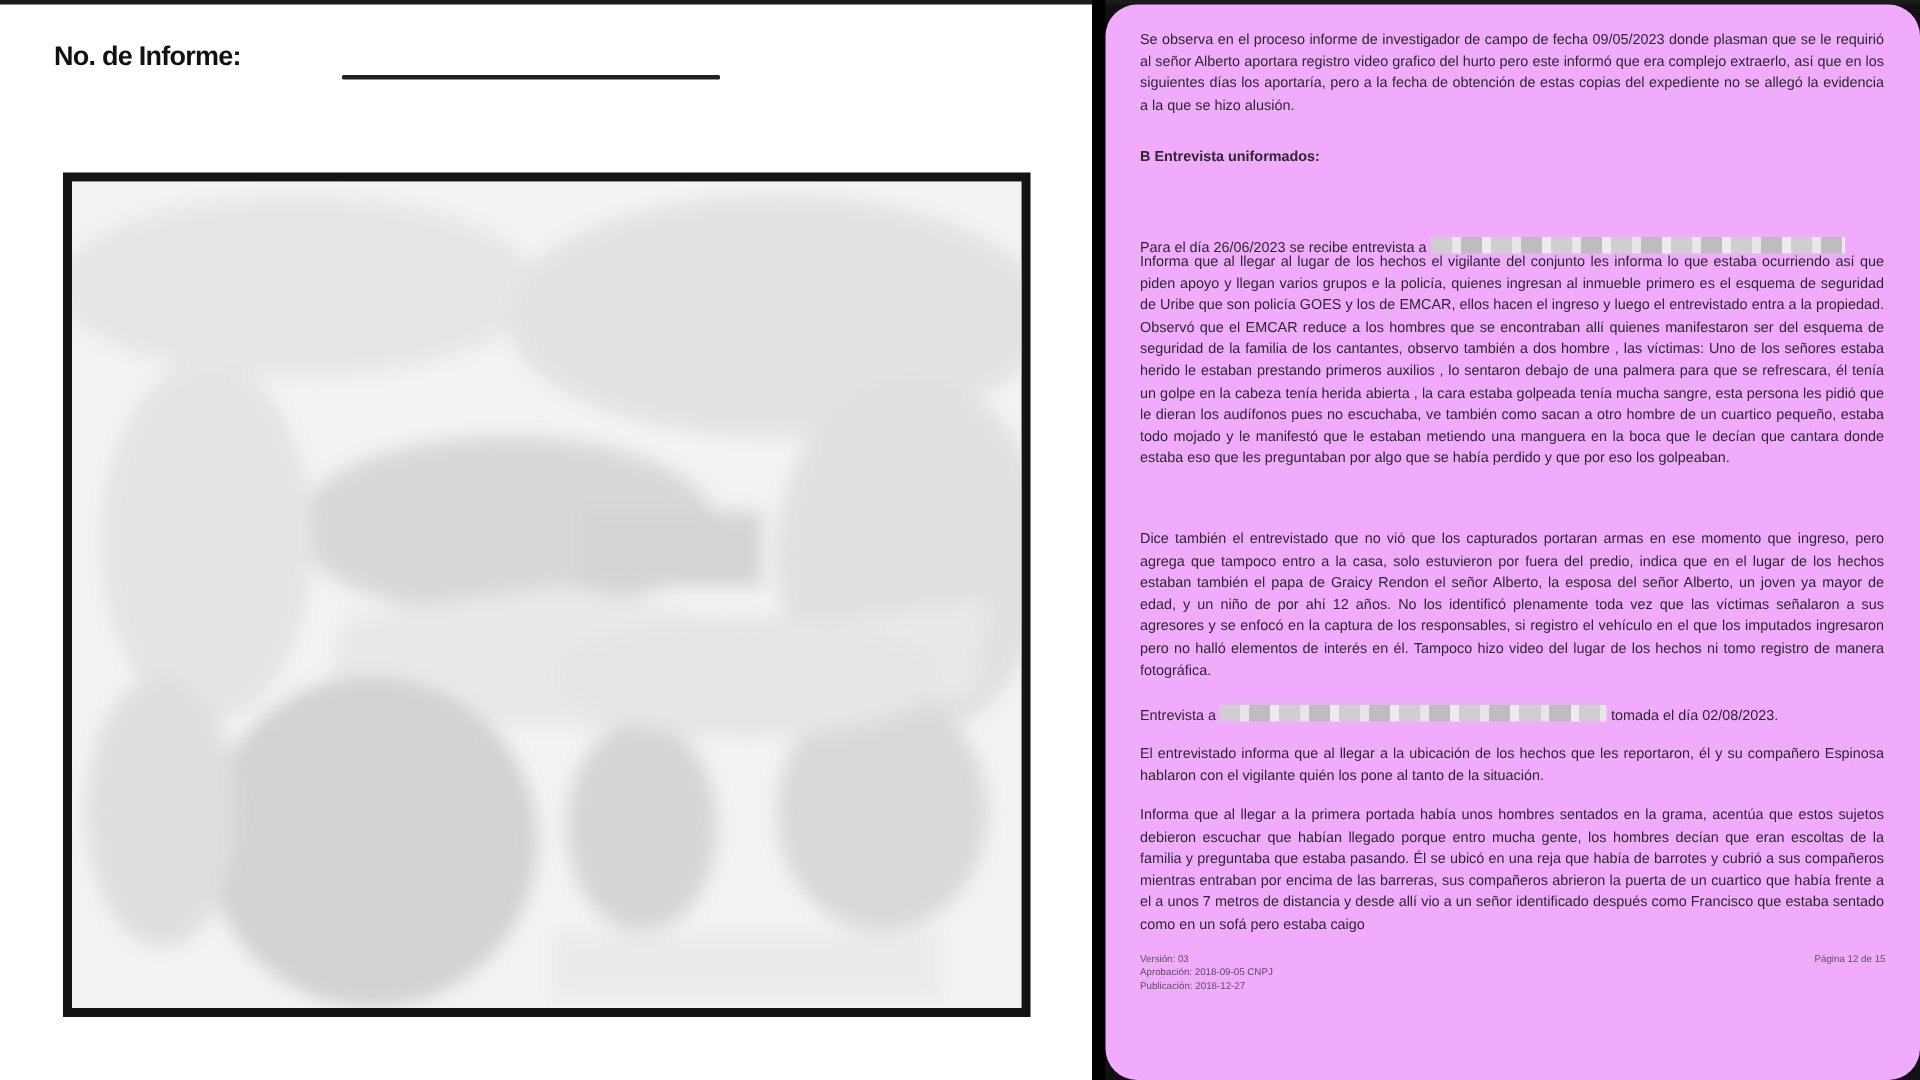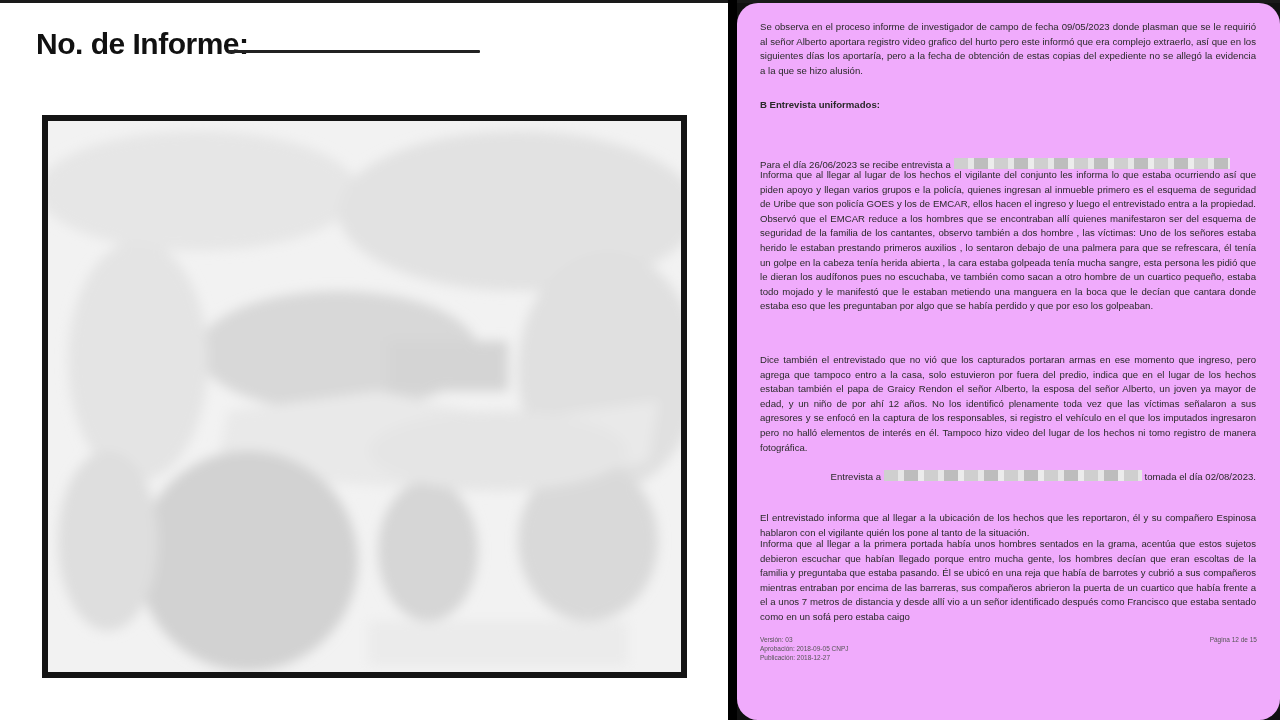--- a/index.html
+++ b/index.html
@@ -8,21 +8,21 @@
   .topbar { position: absolute; left: 0; top: 0; width: 1280px; height: 3px; background: #1a1a1a; }
   .page-left {
     position: absolute; left: 0; top: 3px; width: 728px; height: 717px; background: #ffffff;
   }
   .separator { position: absolute; left: 728px; top: 0; width: 9px; height: 720px; background: #000; }
   .page-right {
     position: absolute; left: 737px; top: 3px; width: 543px; height: 717px; background: #f0abfc; border-radius: 21px;
   }
   .report-no {
     position: absolute; left: 36px; top: 24px;
-    font-family: "Liberation Sans", sans-serif; font-weight: bold; font-size: 30px;
+    font-family: "Liberation Sans", sans-serif; font-weight: bold; font-size: 18px;
     color: #111; letter-spacing: -0.5px; filter: blur(0.4px);
   }
   .report-line {
     position: absolute; left: 228px; top: 47px; width: 252px; height: 3px; background: #222; border-radius: 1px;
   }
   .photo-frame {
     position: absolute; left: 42px; top: 112px; width: 645px; height: 563px;
     border: 6px solid #141414; background: #f0f0f0; overflow: hidden;
   }
   .photo-frame svg { width: 100%; height: 100%; display: block; }
@@ -81,26 +81,26 @@
 <div class="page-right">
   <div class="doc-text">
     <p class="para" style="top:17px;">Se observa en el proceso informe de investigador de campo de fecha 09/05/2023 donde plasman que se le requirió al señor Alberto aportara registro video grafico del hurto pero este informó que era complejo extraerlo, así que en los siguientes días los aportaría, pero a la fecha de obtención de estas copias del expediente no se allegó la evidencia a la que se hizo alusión.</p>
     <p class="para" style="top:95px;font-weight:bold;">B Entrevista uniformados:</p>
     <div class="para" style="top:121px; text-align:justify;margin-top:34px;">
       <span>Para el día 26/06/2023 se recibe entrevista a</span>
       <span class="redact" style="width:276px;"></span><br>
     </div>
     <p class="para" style="top:165px;">Informa que al llegar al lugar de los hechos el vigilante del conjunto les informa lo que estaba ocurriendo así que piden apoyo y llegan varios grupos e la policía, quienes ingresan al inmueble primero es el esquema de seguridad de Uribe que son policía GOES y los de EMCAR, ellos hacen el ingreso y luego el entrevistado entra a la propiedad. Observó que el EMCAR reduce a los hombres que se encontraban allí quienes manifestaron ser del esquema de seguridad de la familia de los cantantes, observo también a dos hombre , las víctimas: Uno de los señores estaba herido le estaban prestando primeros auxilios , lo sentaron debajo de una palmera para que se refrescara, él tenía un golpe en la cabeza tenía herida abierta , la cara estaba golpeada tenía mucha sangre, esta persona les pidió que le dieran los audífonos pues no escuchaba, ve también como sacan a otro hombre de un cuartico pequeño, estaba todo mojado y le manifestó que le estaban metiendo una manguera en la boca que le decían que cantara donde estaba eso que les preguntaban por algo que se había perdido y que por eso los golpeaban.</p>
     <p class="para" style="top:350px;">Dice también el entrevistado que no vió que los capturados portaran armas en ese momento que ingreso, pero agrega que tampoco entro a la casa, solo estuvieron por fuera del predio, indica que en el lugar de los hechos estaban también el papa de Graicy Rendon el señor Alberto, la esposa del señor Alberto, un joven ya mayor de edad, y un niño de por ahí 12 años. No los identificó plenamente toda vez que las víctimas señalaron a sus agresores y se enfocó en la captura de los responsables, si registro el vehículo en el que los imputados ingresaron pero no halló elementos de interés en él. Tampoco hizo video del lugar de los hechos ni tomo registro de manera fotográfica.</p>
-    <div class="para" style="top:467px; text-align:right;">
+    <div class="para" style="top:467px; text-align:left;">
       <span>Entrevista a</span>
       <span class="redact" style="width:258px;"></span>
       <span>tomada el día 02/08/2023.</span>
     </div>
-    <p class="para" style="top:508px;">El entrevistado informa que al llegar a la ubicación de los hechos que les reportaron, él y su compañero Espinosa hablaron con el vigilante quién los pone al tanto de la situación.</p>
+    <p class="para" style="top:493px;">El entrevistado informa que al llegar a la ubicación de los hechos que les reportaron, él y su compañero Espinosa hablaron con el vigilante quién los pone al tanto de la situación.</p>
     <p class="para" style="top:534px;">Informa que al llegar a la primera portada había unos hombres sentados en la grama, acentúa que estos sujetos debieron escuchar que habían llegado porque entro mucha gente, los hombres decían que eran escoltas de la familia y preguntaba que estaba pasando. Él se ubicó en una reja que había de barrotes y cubrió a sus compañeros mientras entraban por encima de las barreras, sus compañeros abrieron la puerta de un cuartico que había frente a el a unos 7 metros de distancia y desde allí vio a un señor identificado después como Francisco que estaba sentado como en un sofá pero estaba caigo</p>
   </div>
   <div class="footer footer-left">
     <div>Versión: 03</div>
     <div>Aprobación: 2018-09-05 CNPJ</div>
     <div>Publicación: 2018-12-27</div>
   </div>
   <div class="footer footer-right">Página 12 de 15</div>
 </div>
 

